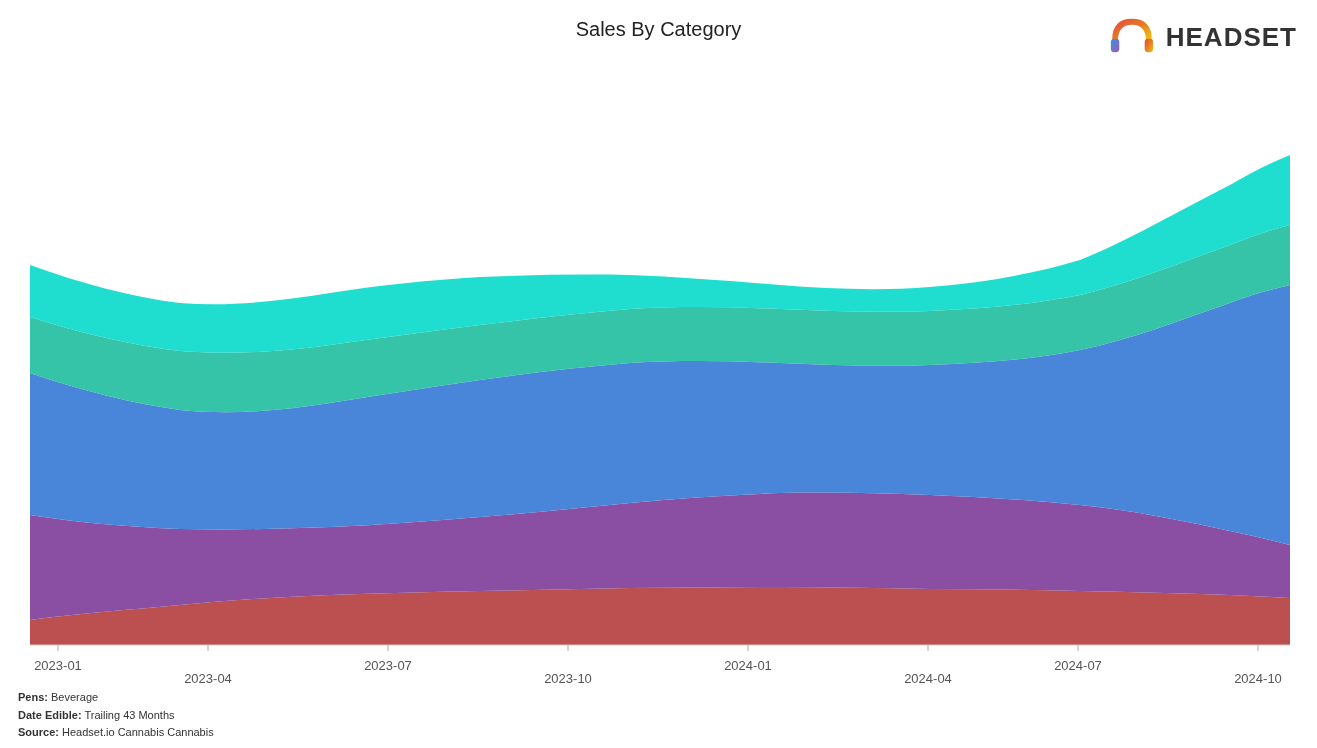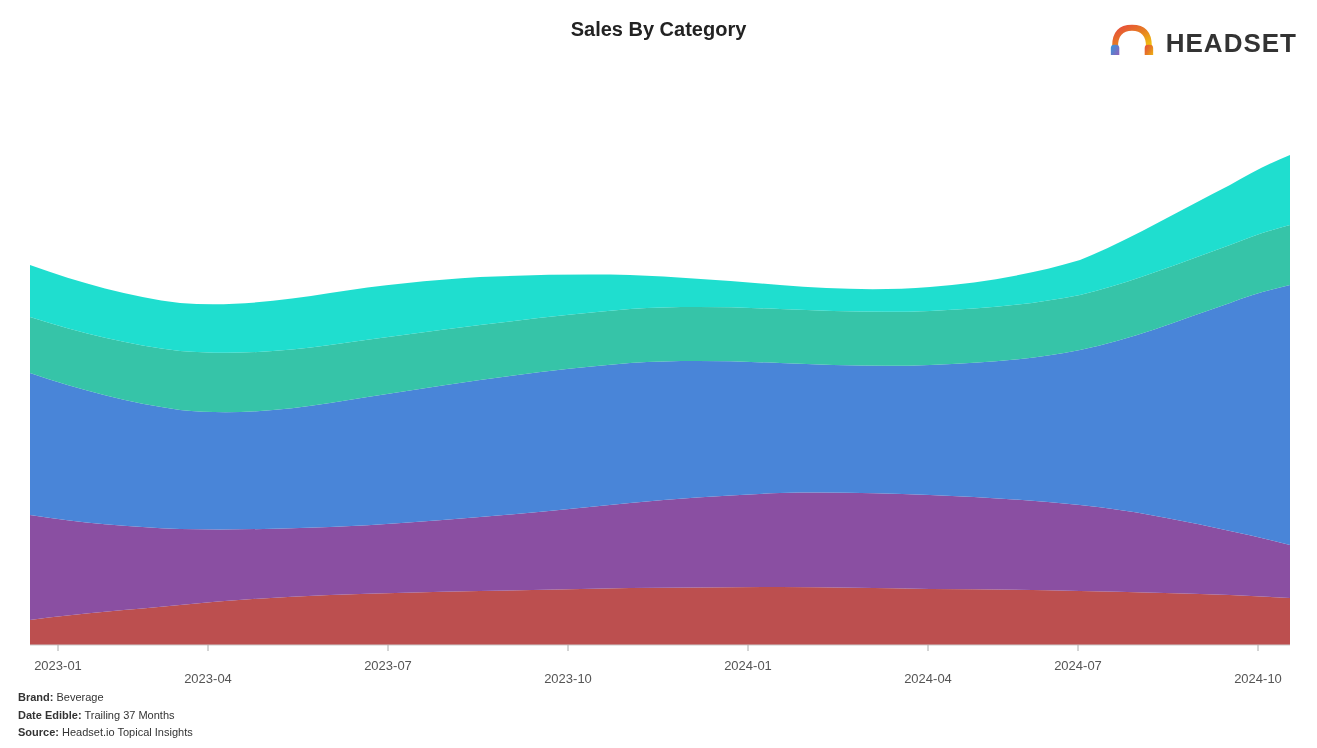--- a/index.html
+++ b/index.html
@@ -13,28 +13,28 @@
     }
     .chart-container {
       width: 1317px;
       height: 748px;
       position: relative;
       background: #ffffff;
     }
     .chart-title {
       text-align: center;
       font-size: 20px;
-      font-weight: bold;
+      font-weight: normal;
       padding-top: 18px;
       padding-bottom: 10px;
       color: #222;
     }
     .headset-logo {
       position: absolute;
-      top: 21px;
+      top: 15px;
       right: 20px;
       display: flex;
       align-items: center;
       gap: 8px;
     }
     .headset-logo-icon {
       width: 52px;
       height: 44px;
     }
     .headset-logo-text {
@@ -266,26 +266,26 @@
     <line x1="388" y1="590" x2="388" y2="596" stroke="#aaa" stroke-width="1"></line>
     <line x1="568" y1="590" x2="568" y2="596" stroke="#aaa" stroke-width="1"></line>
     <line x1="748" y1="590" x2="748" y2="596" stroke="#aaa" stroke-width="1"></line>
     <line x1="928" y1="590" x2="928" y2="596" stroke="#aaa" stroke-width="1"></line>
     <line x1="1078" y1="590" x2="1078" y2="596" stroke="#aaa" stroke-width="1"></line>
     <line x1="1258" y1="590" x2="1258" y2="596" stroke="#aaa" stroke-width="1"></line>
   </svg>
 
   <div class="footer-info">
     <div>
-      <span class="label">Brand:</span>
+      <span class="label">Pens:</span>
       <span>Beverage</span>
     </div>
     <div>
       <span class="label">Date Edible:</span>
-      <span>Trailing 37 Months</span>
+      <span>Trailing 43 Months</span>
     </div>
     <div>
       <span class="label">Source:</span>
-      <span>Headset.io Topical Insights</span>
+      <span>Headset.io Cannabis Cannabis</span>
     </div>
   </div>
 
 </div>
 
 </body></html>

